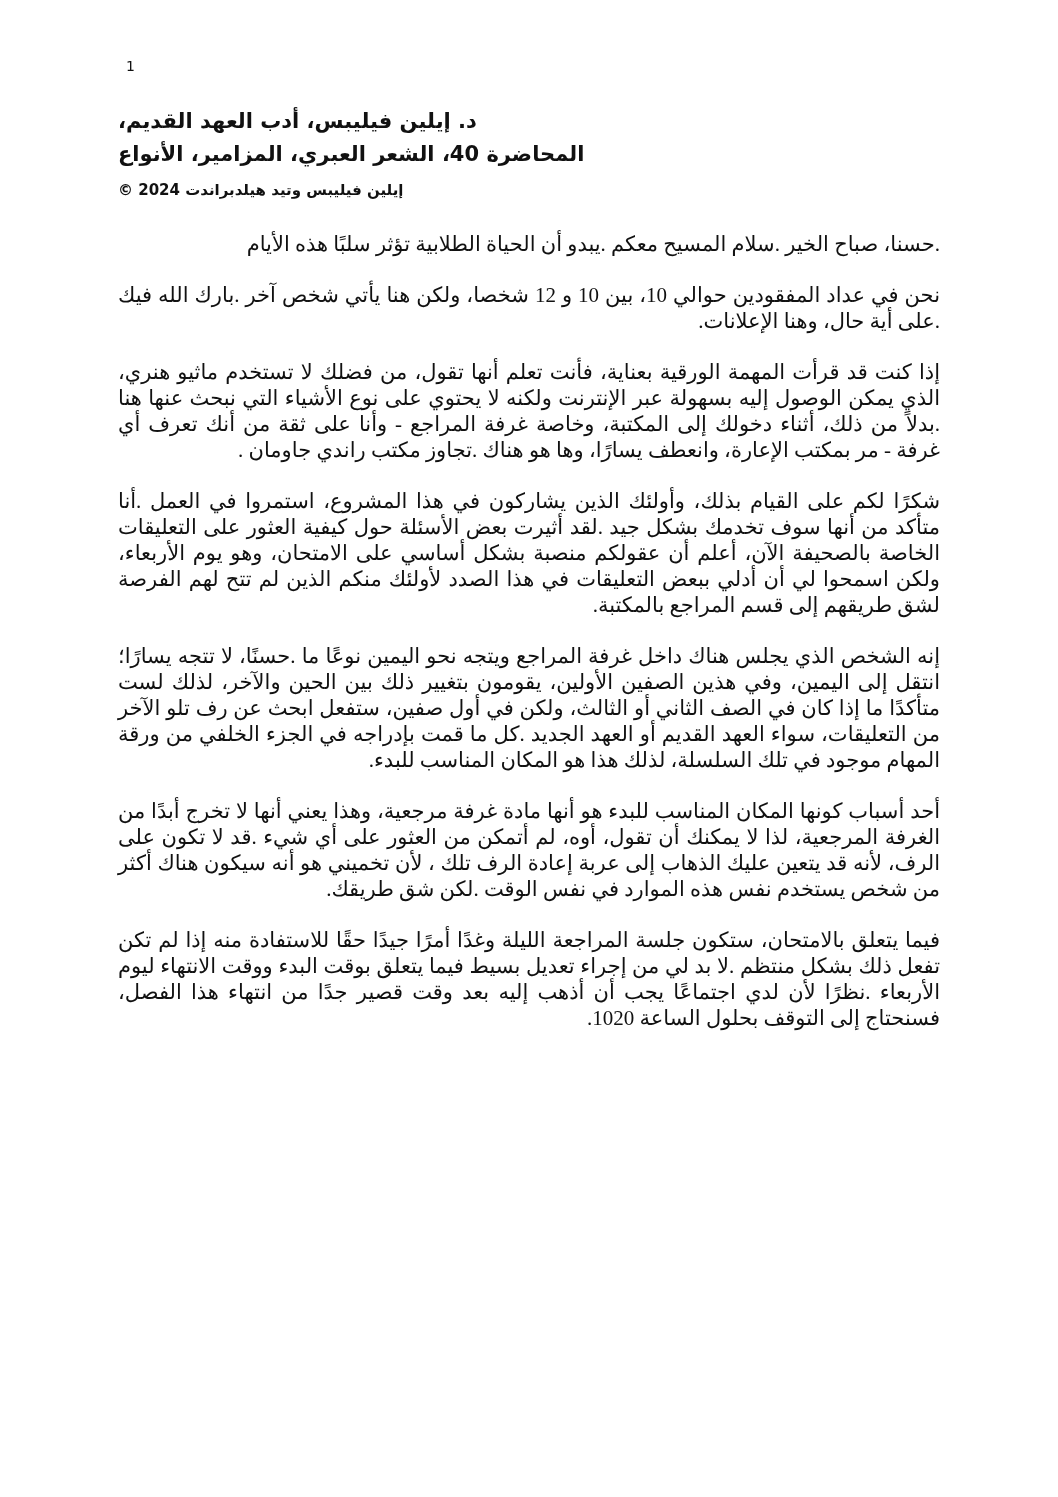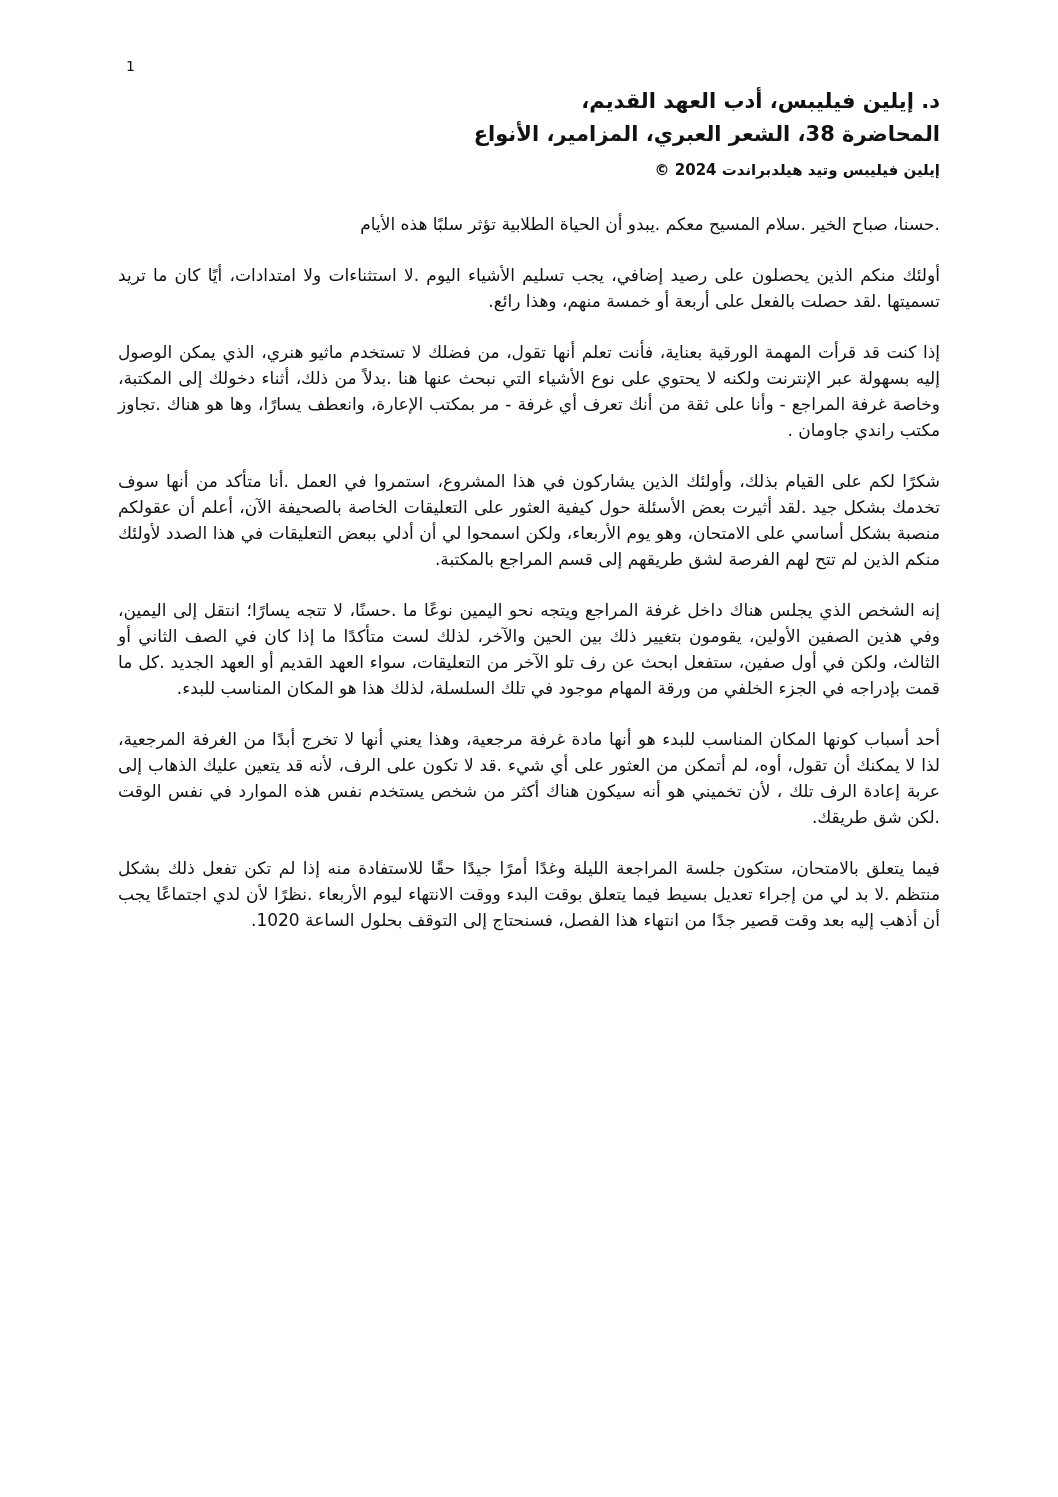--- a/index.html
+++ b/index.html
@@ -22,62 +22,63 @@
   .page-number {
     position: absolute;
     top: 58px;
     left: 126px;
     font-size: 14px;
     direction: ltr;
     color: #111111;
   }
   .title-block {
     direction: rtl;
-    text-align: right;
-    margin-top: 30px;
+    text-align: left;
+    margin-top: 50px;
   }
   .title-line {
     font-size: 21px;
     font-weight: bold;
     line-height: 33px;
     margin: 0;
   }
   .copyright-line {
     font-size: 15px;
     font-weight: bold;
     margin-top: 10px;
     letter-spacing: 1px;
   }
   .body-text {
     direction: rtl;
     margin-top: 32px;
   }
   .body-text p {
-    font-size: 17px;
+    font-size: 21px;
     line-height: 26px;
     text-align: justify;
     margin: 0 0 25px 0;
+    font-family: Liberation Serif, serif;
   }
 </style>
 </head>
 <body>
 
 <div class="page">
 
   <div class="page-number">1</div>
 
   <div class="title-block">
     <h1 class="title-line">د. إيلين فيليبس، أدب العهد القديم،</h1>
-    <h1 class="title-line">المحاضرة 38، الشعر العبري، المزامير، الأنواع</h1>
+    <h1 class="title-line">المحاضرة 40، الشعر العبري، المزامير، الأنواع</h1>
     <div class="copyright-line">إيلين فيليبس وتيد هيلدبراندت 2024 ©</div>
   </div>
 
   <div class="body-text">
     <p>.حسنا، صباح الخير .سلام المسيح معكم .يبدو أن الحياة الطلابية تؤثر سلبًا هذه الأيام</p>
-    <p>أولئك منكم الذين يحصلون على رصيد إضافي، يجب تسليم الأشياء اليوم .لا استثناءات ولا امتدادات، أيًا كان ما تريد تسميتها .لقد حصلت بالفعل على أربعة أو خمسة منهم، وهذا رائع.</p>
+    <p>نحن في عداد المفقودين حوالي 10، بين 10 و 12 شخصا، ولكن هنا يأتي شخص آخر .بارك الله فيك .على أية حال، وهنا الإعلانات.</p>
     <p>إذا كنت قد قرأت المهمة الورقية بعناية، فأنت تعلم أنها تقول، من فضلك لا تستخدم ماثيو هنري، الذي يمكن الوصول إليه بسهولة عبر الإنترنت ولكنه لا يحتوي على نوع الأشياء التي نبحث عنها هنا .بدلاً من ذلك، أثناء دخولك إلى المكتبة، وخاصة غرفة المراجع - وأنا على ثقة من أنك تعرف أي غرفة - مر بمكتب الإعارة، وانعطف يسارًا، وها هو هناك .تجاوز مكتب راندي جاومان .</p>
     <p>شكرًا لكم على القيام بذلك، وأولئك الذين يشاركون في هذا المشروع، استمروا في العمل .أنا متأكد من أنها سوف تخدمك بشكل جيد .لقد أثيرت بعض الأسئلة حول كيفية العثور على التعليقات الخاصة بالصحيفة الآن، أعلم أن عقولكم منصبة بشكل أساسي على الامتحان، وهو يوم الأربعاء، ولكن اسمحوا لي أن أدلي ببعض التعليقات في هذا الصدد لأولئك منكم الذين لم تتح لهم الفرصة لشق طريقهم إلى قسم المراجع بالمكتبة.</p>
     <p>إنه الشخص الذي يجلس هناك داخل غرفة المراجع ويتجه نحو اليمين نوعًا ما .حسنًا، لا تتجه يسارًا؛ انتقل إلى اليمين، وفي هذين الصفين الأولين، يقومون بتغيير ذلك بين الحين والآخر، لذلك لست متأكدًا ما إذا كان في الصف الثاني أو الثالث، ولكن في أول صفين، ستفعل ابحث عن رف تلو الآخر من التعليقات، سواء العهد القديم أو العهد الجديد .كل ما قمت بإدراجه في الجزء الخلفي من ورقة المهام موجود في تلك السلسلة، لذلك هذا هو المكان المناسب للبدء.</p>
     <p>أحد أسباب كونها المكان المناسب للبدء هو أنها مادة غرفة مرجعية، وهذا يعني أنها لا تخرج أبدًا من الغرفة المرجعية، لذا لا يمكنك أن تقول، أوه، لم أتمكن من العثور على أي شيء .قد لا تكون على الرف، لأنه قد يتعين عليك الذهاب إلى عربة إعادة الرف تلك ، لأن تخميني هو أنه سيكون هناك أكثر من شخص يستخدم نفس هذه الموارد في نفس الوقت .لكن شق طريقك.</p>
     <p>فيما يتعلق بالامتحان، ستكون جلسة المراجعة الليلة وغدًا أمرًا جيدًا حقًا للاستفادة منه إذا لم تكن تفعل ذلك بشكل منتظم .لا بد لي من إجراء تعديل بسيط فيما يتعلق بوقت البدء ووقت الانتهاء ليوم الأربعاء .نظرًا لأن لدي اجتماعًا يجب أن أذهب إليه بعد وقت قصير جدًا من انتهاء هذا الفصل، فسنحتاج إلى التوقف بحلول الساعة 1020.</p>
   </div>
 
 </div>
 
 </body></html>

